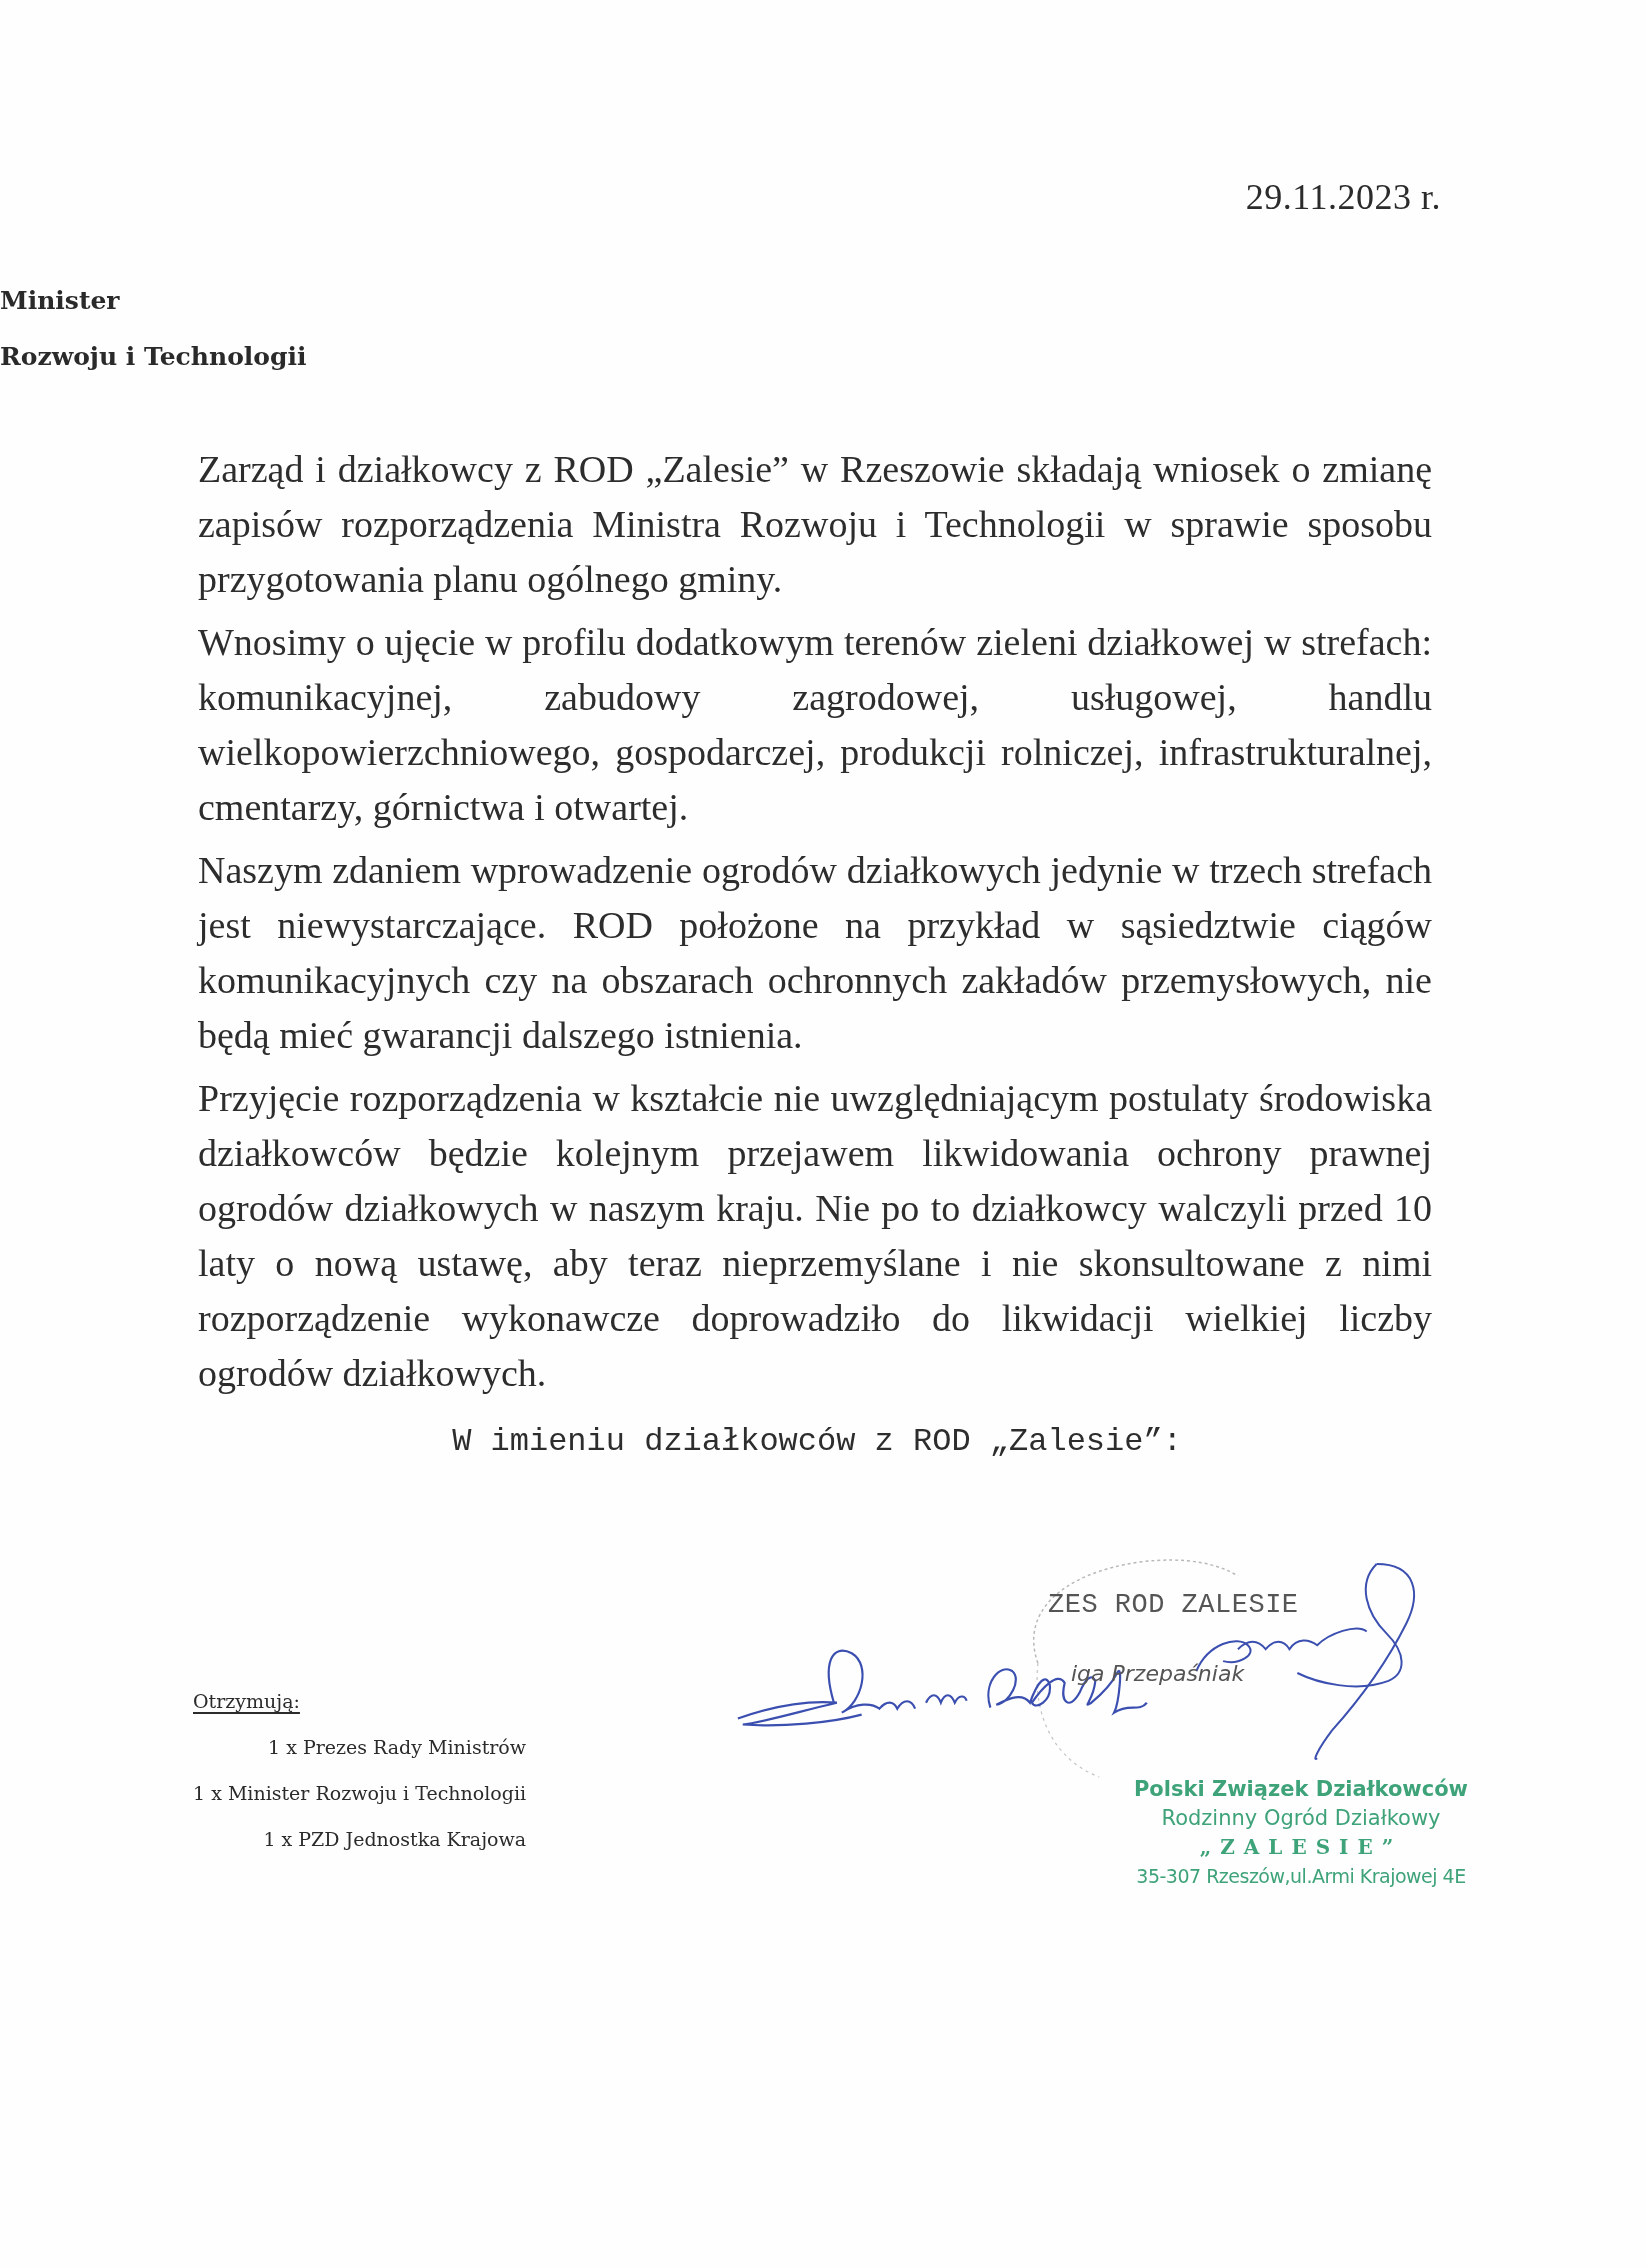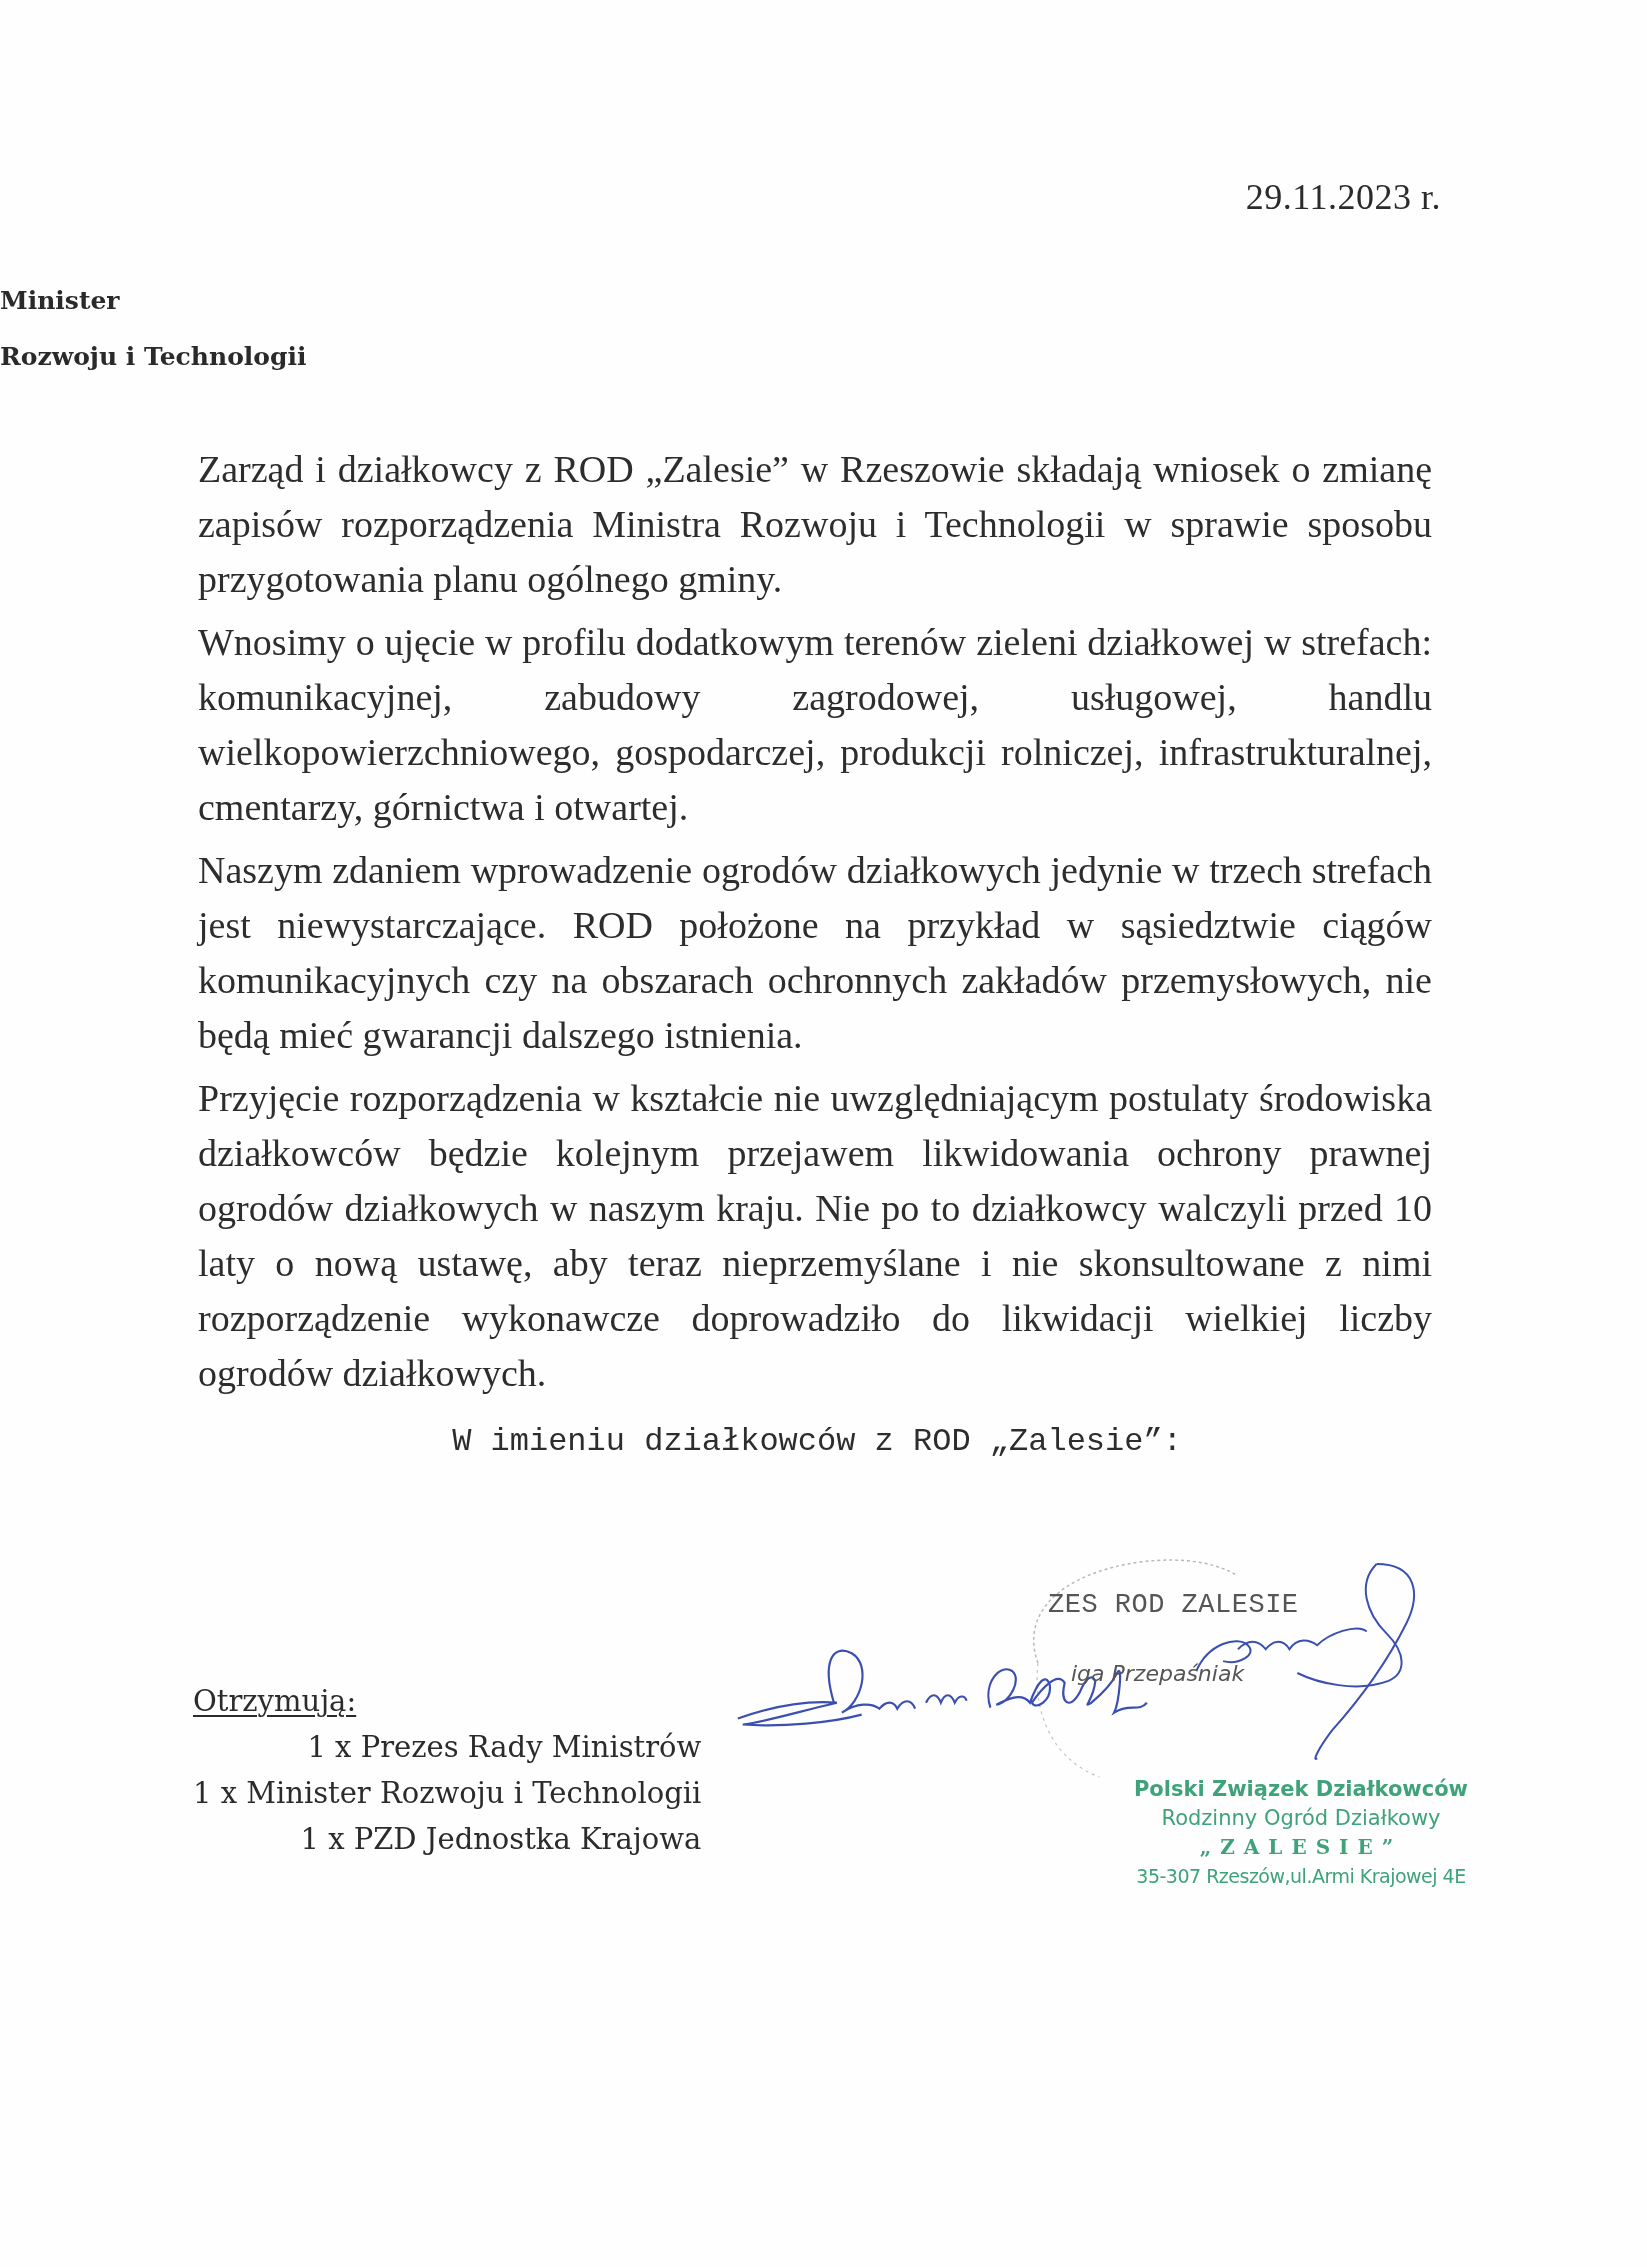--- a/index.html
+++ b/index.html
@@ -64,21 +64,21 @@
       text-align: center;
       font-family: Liberation Mono, monospace;
       font-size: 32px;
       color: #2d2d2d;
     }
     .recipients {
       position: absolute;
       top: 1678px;
       left: 193px;
       font-family: "DejaVu Serif", serif;
-      font-size: 29px;
+      font-size: 19px;
       line-height: 46px;
       color: #2b2b2b;
     }
     .recipients .heading {
       text-decoration: underline;
       text-underline-offset: 4px;
       text-decoration-thickness: 1.5px;
     }
     .recipients ul {
       list-style: none;

